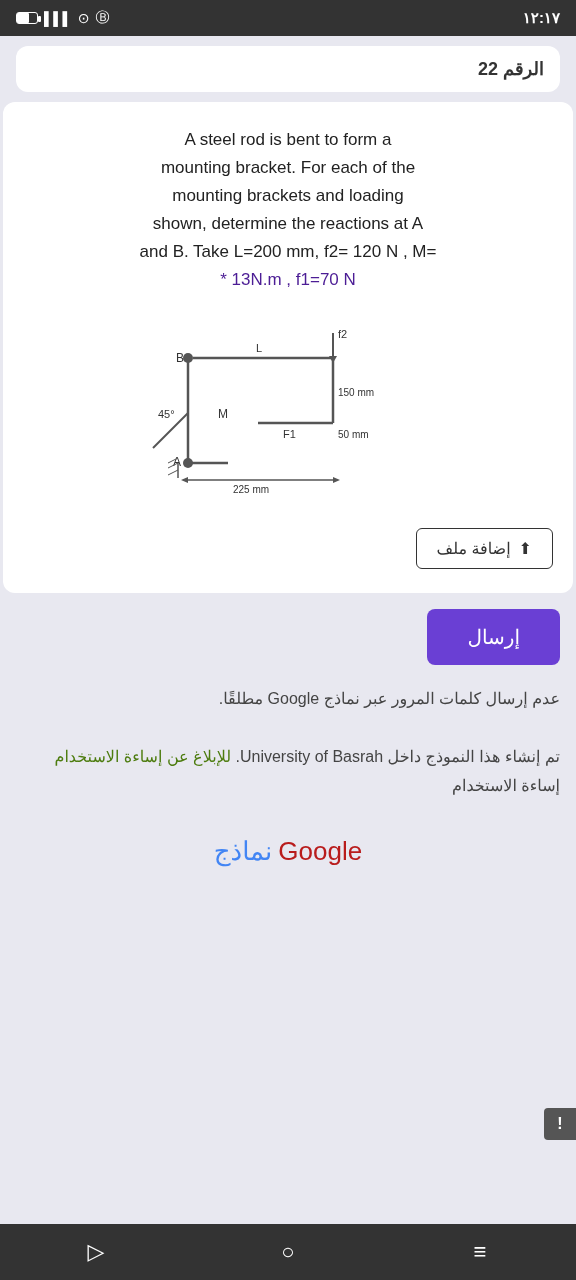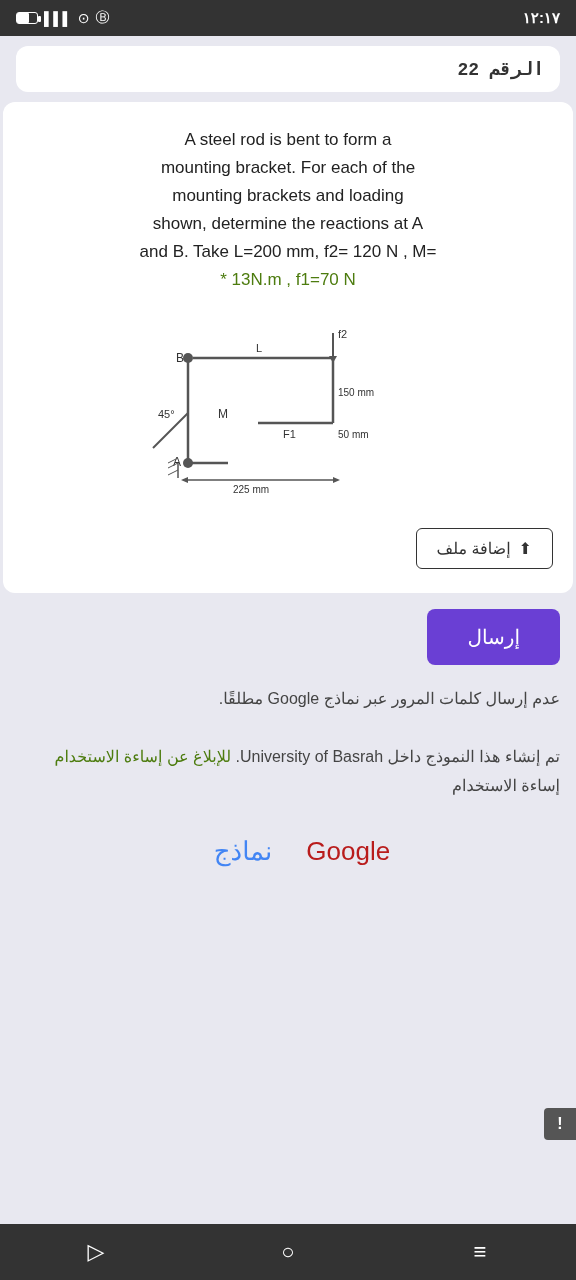--- a/index.html
+++ b/index.html
@@ -73,40 +73,39 @@
       padding: 12px 16px;
       font-size: 16px;
       color: #333;
       direction: rtl;
       text-align: right;
     }
     .card-top-number {
       font-size: 18px;
       font-weight: bold;
       color: #333;
-      font-family: Liberation Mono, monospace;
     }
 
     
     .card-main {
       background: white;
       border-radius: 12px;
       margin: 10px 3px;
       padding: 24px 20px;
     }
 
     .question-text {
       font-size: 17px;
       line-height: 1.65;
       color: #222;
       text-align: center;
       margin-bottom: 24px;
     }
     .question-text .red {
-      color: #4d7c0f;
+      color: #4c1d95;
     }
 
     
     .diagram-area {
       display: flex;
       justify-content: center;
       margin-bottom: 30px;
     }
 
     
@@ -166,21 +165,20 @@
       text-align: center;
       font-size: 24px;
       color: #555;
       padding: 16px 0 10px;
       font-family: 'Georgia', serif;
     }
     .google-brand span {
       color: #4285F4;
       font-family: Arial, sans-serif;
       font-size: 26px;
-      margin-left: 28px;
     }
 
     
     .alert-icon {
       position: fixed;
       right: 0;
       bottom: 140px;
       background: #555;
       color: white;
       width: 32px;

